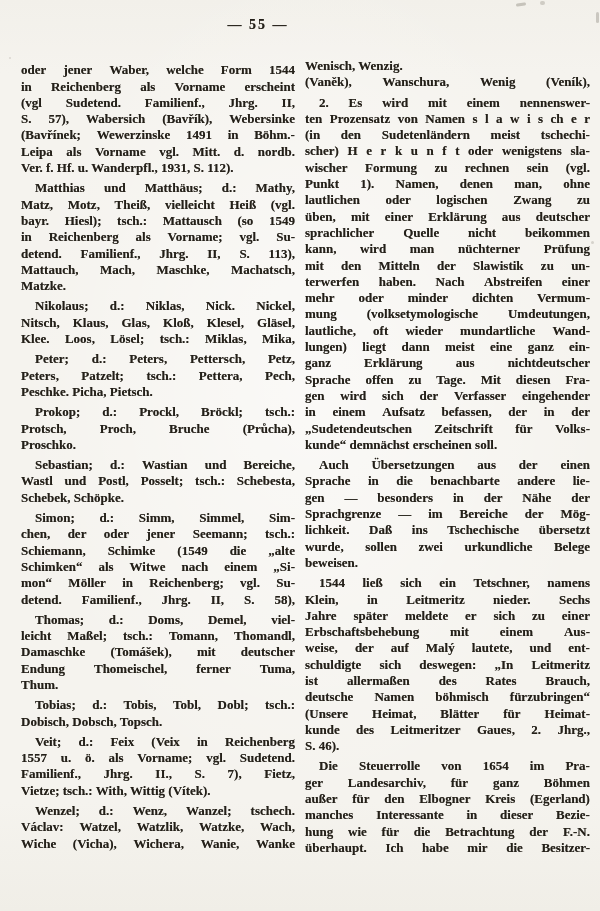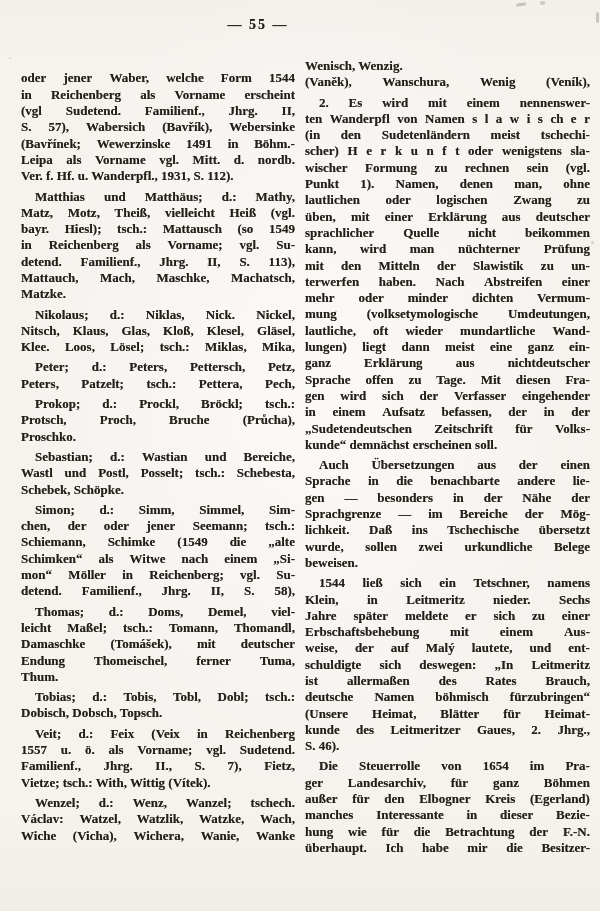--- a/index.html
+++ b/index.html
@@ -179,20 +179,21 @@
           <span>Pettersch,</span>
           <span>Petz,</span>
         </div>
         <div class="line j">
           <span>Peters,</span>
           <span>Patzelt;</span>
           <span>tsch.:</span>
           <span>Pettera,</span>
           <span>Pech,</span>
         </div>
+        <div class="line">Peschke. Picha, Pietsch.</div>
       </div>
       <div class="para">
         <div class="line j ind">
           <span>Prokop;</span>
           <span>d.:</span>
           <span>Prockl,</span>
           <span>Bröckl;</span>
           <span>tsch.:</span>
         </div>
         <div class="line j">
@@ -375,21 +376,21 @@
         <div class="line j ind">
           <span>2.</span>
           <span>Es</span>
           <span>wird</span>
           <span>mit</span>
           <span>einem</span>
           <span>nennenswer-</span>
         </div>
         <div class="line j">
           <span>ten</span>
-          <span>Wanderpfl</span>
+          <span>Prozensatz</span>
           <span>von</span>
           <span>Namen</span>
           <span>s</span>
           <span>l</span>
           <span>a</span>
           <span>w</span>
           <span>i</span>
           <span>s</span>
           <span>ch</span>
           <span>e</span>

